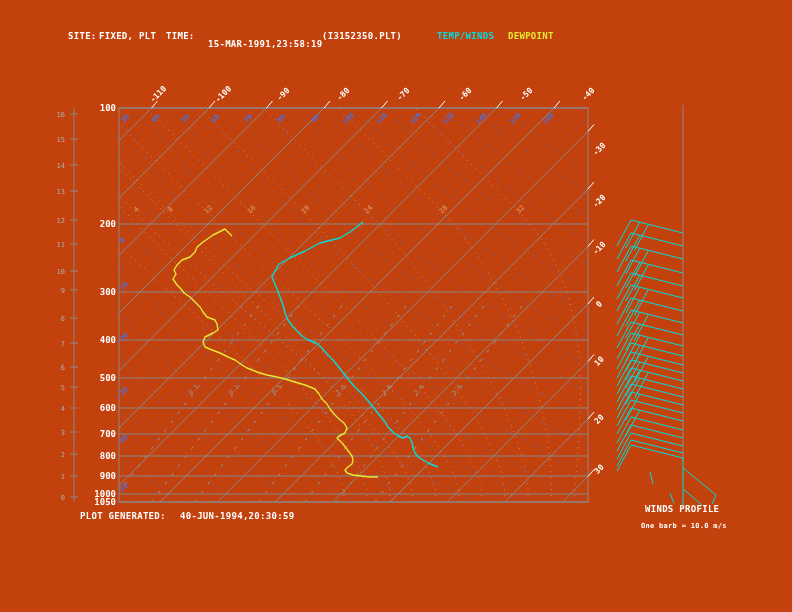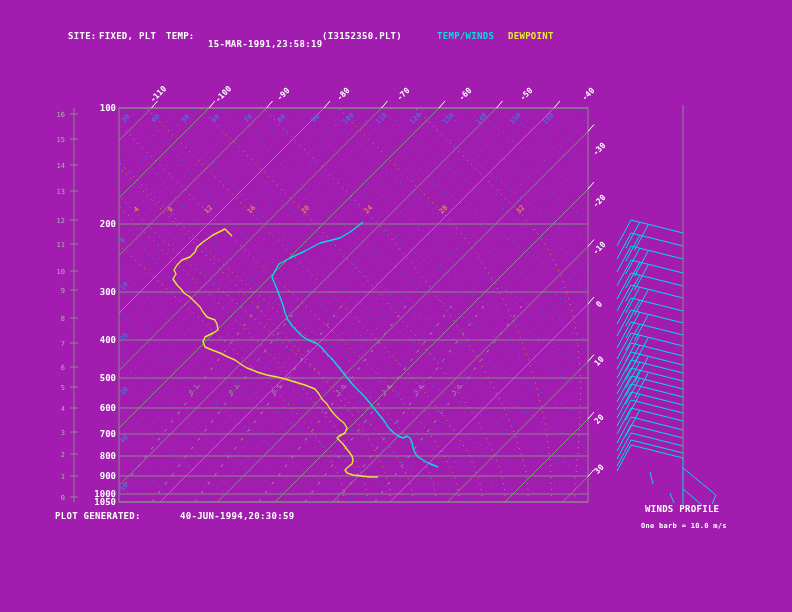--- a/index.html
+++ b/index.html
@@ -1,30 +1,30 @@
 <!DOCTYPE html>
 <html><head>
 <meta charset="utf-8">
 <style>
   html,body{margin:0;padding:0;background:#000;}
-  #screen{position:relative;width:792px;height:612px;background:#a21caf;overflow:hidden;
+  #screen{position:relative;width:792px;height:612px;background:#c2410c;overflow:hidden;
           font-family:"DejaVu Sans Mono",monospace;}
   .hdr{position:absolute;font-size:9px;font-weight:bold;color:#fff;white-space:pre;letter-spacing:.3px;}
   .cyan{color:#00dede;text-align:right;}
   .yellow{color:#e8e833;}
   .small{font-size:7px;font-weight:bold;text-align:right;}
   svg text{font-family:"DejaVu Sans Mono",monospace;}
 </style>
 </head>
 <body>
 
 <div id="screen">
   <span class="hdr" style="left:68px;top:31px">SITE:</span>
   <span class="hdr" style="left:99px;top:31px">FIXED, PLT</span>
-  <span class="hdr" style="left:166px;top:31px">TEMP:</span>
+  <span class="hdr" style="left:166px;top:31px">TIME:</span>
   <span class="hdr" style="left:208px;top:39px">15-MAR-1991,23:58:19</span>
   <span class="hdr" style="left:322px;top:31px">(I3152350.PLT)</span>
   <span class="hdr cyan" style="left:437px;top:31px">TEMP/WINDS</span>
   <span class="hdr yellow" style="left:508px;top:31px">DEWPOINT</span>
 
   <svg id="skewt" width="792" height="612" viewBox="0 0 792 612" style="position:absolute;left:0;top:0">
       <defs>
         <clipPath id="plotclip">
           <rect x="119" y="108" width="469" height="394"></rect>
         </clipPath>
@@ -411,18 +411,18 @@
         </g>
         <line x1="683" y1="458" x2="683" y2="505" stroke="#00dede" stroke-width="1"></line>
         <line x1="683" y1="468" x2="716" y2="495" stroke="#00dede" stroke-width="1"></line>
         <line x1="716" y1="495" x2="712" y2="504" stroke="#00dede" stroke-width="1"></line>
         <line x1="683" y1="489" x2="702" y2="505" stroke="#00dede" stroke-width="1"></line>
         <line x1="670" y1="493" x2="674" y2="503" stroke="#00dede" stroke-width="1"></line>
         <line x1="650" y1="472" x2="653" y2="484" stroke="#00dede" stroke-width="1"></line>
       </g>
     </svg>
 
-  <span class="hdr" style="left:55px;top:511px">PLOT GENERATED:</span>
+  <span class="hdr" style="left:80px;top:511px">PLOT GENERATED:</span>
   <span class="hdr" style="left:180px;top:511px">40-JUN-1994,20:30:59</span>
 
   <span class="hdr" style="left:645px;top:504px">WINDS PROFILE</span>
   <span class="hdr small" style="left:641px;top:522px">One barb = 10.0 m/s</span>
 </div>
 
 </body></html>

